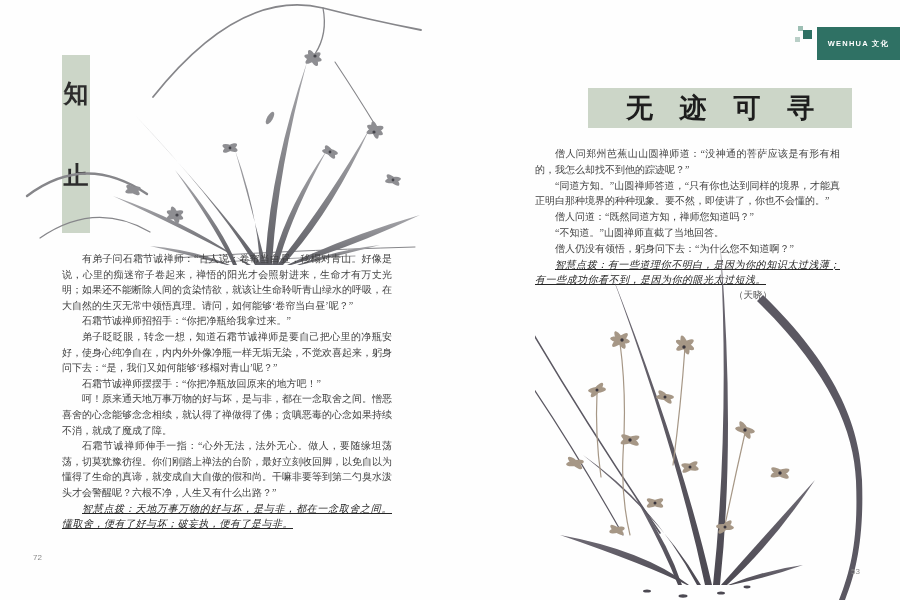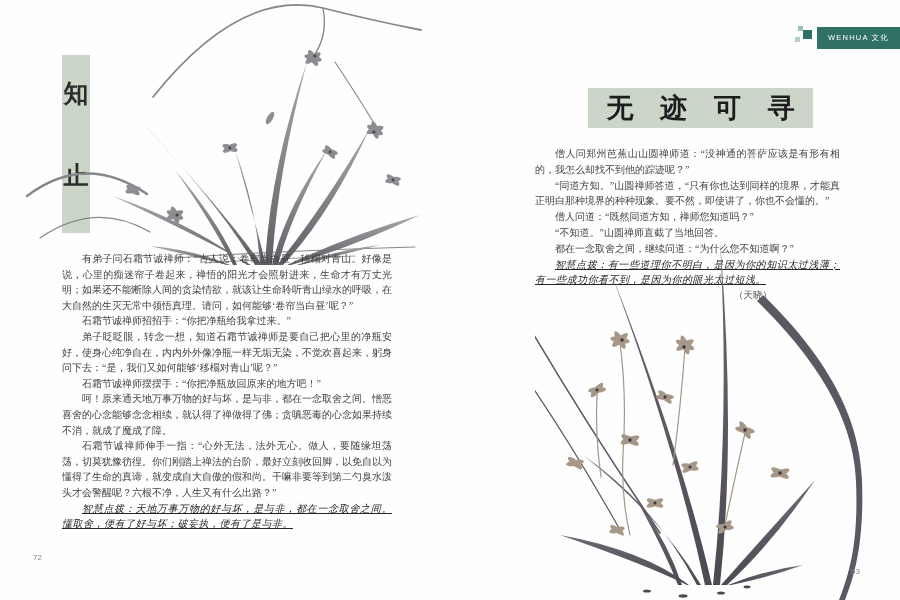--- a/index.html
+++ b/index.html
@@ -1,23 +1,23 @@
 <!DOCTYPE html>
 <html><head>
 <meta charset="utf-8">
 <style>
   html,body{margin:0;padding:0;}
   body{width:900px;height:600px;position:relative;background:#ffffff;overflow:hidden;
        font-family:"Liberation Serif","DejaVu Serif",serif;}
   .spread{position:absolute;inset:0;background:#fefefe;}
 
   
-  .header-bar{position:absolute;left:817px;top:27px;width:83px;height:22px;
+  .header-bar{position:absolute;left:817px;top:27px;width:83px;height:33px;
     background:#2f7164;color:#ffffff;display:flex;align-items:center;justify-content:center;
-    font-family:"Liberation Sans","DejaVu Sans",sans-serif;font-size:7.5px;font-weight:normal;
+    font-family:"Liberation Sans","DejaVu Sans",sans-serif;font-size:7.5px;font-weight:bold;
     letter-spacing:1.2px;}
   .sq{position:absolute;}
   .sq1{left:798px;top:26px;width:5px;height:5px;background:#9dbfb4;}
   .sq2{left:803px;top:30px;width:9px;height:9px;background:#2f7164;}
   .sq3{left:795px;top:37px;width:5px;height:5px;background:#b9cfc7;}
 
   
   .left-band{position:absolute;left:62px;top:55px;width:28px;height:178px;background:#ccd6c8;}
   .left-band .ch{position:absolute;left:0;width:28px;text-align:center;
     font-size:25px;color:#2c2c2c;font-weight:600;}
@@ -30,21 +30,21 @@
 
   .handwritten{font-style:italic;color:#262626;letter-spacing:0.5px;
     font-family:"DejaVu Serif","Liberation Serif",serif;text-decoration:underline;}
 
   .page-num{position:absolute;font-size:8px;color:#8a8a8a;
     font-family:"Liberation Sans","DejaVu Sans",sans-serif;}
   .pn-left{left:33px;top:553px;}
   .pn-right{left:851px;top:553px;margin-top:14px;}
 
   
-  .right-title{position:absolute;left:588px;top:88px;width:225px;height:40px;background:#ccd6c8;
+  .right-title{position:absolute;left:588px;top:88px;width:264px;height:40px;background:#ccd6c8;
     display:flex;align-items:center;justify-content:center;
     font-size:27px;font-weight:bold;color:#1d1d1d;letter-spacing:10px;text-indent:10px;}
   .right-body{position:absolute;left:535px;top:146px;width:305px;
     font-size:10px;line-height:15.8px;color:#3f3f3f;text-align:justify;}
   .right-body p{margin:0;text-indent:2em;}
   .attribution{text-align:right;padding-right:68px;font-size:9.5px;color:#555;margin-top:4px;
     text-indent:0 !important;}
 
   svg{pointer-events:none;}
   .paintL{position:absolute;left:25px;top:0;}
@@ -149,21 +149,21 @@
     <p class="handwritten">智慧点拨：天地万事万物的好与坏，是与非，都在一念取舍之间。懂取舍，便有了好与坏；破妄执，便有了是与非。</p>
   </div>
 
   <div class="right-title">无 迹 可 寻</div>
 
   <div class="right-body">
     <p>僧人问郑州芭蕉山山圆禅师道：“没神通的菩萨应该是有形有相的，我怎么却找不到他的踪迹呢？”</p>
     <p>“同道方知。”山圆禅师答道，“只有你也达到同样的境界，才能真正明白那种境界的种种现象。要不然，即使讲了，你也不会懂的。”</p>
     <p>僧人问道：“既然同道方知，禅师您知道吗？”</p>
     <p>“不知道。”山圆禅师直截了当地回答。</p>
-    <p>都在一念取舍之间，继续问道：“为什么您不知道啊？”</p>
+    <p>僧人仍没有领悟，躬身问下去：“为什么您不知道啊？”</p>
     <p class="handwritten">智慧点拨：有一些道理你不明白，是因为你的知识太过浅薄；有一些成功你看不到，是因为你的眼光太过短浅。</p>
     <p class="attribution">（天晓）</p>
   </div>
 
   <svg class="paintR" width="365" height="375" viewBox="0 0 365 375">
     <defs>
       <linearGradient id="gR" x1="0" y1="0" x2="0" y2="1">
         <stop offset="0" stop-color="#6e6a74"></stop>
           <stop offset="1" stop-color="#4c4952"></stop>
       </linearGradient>

